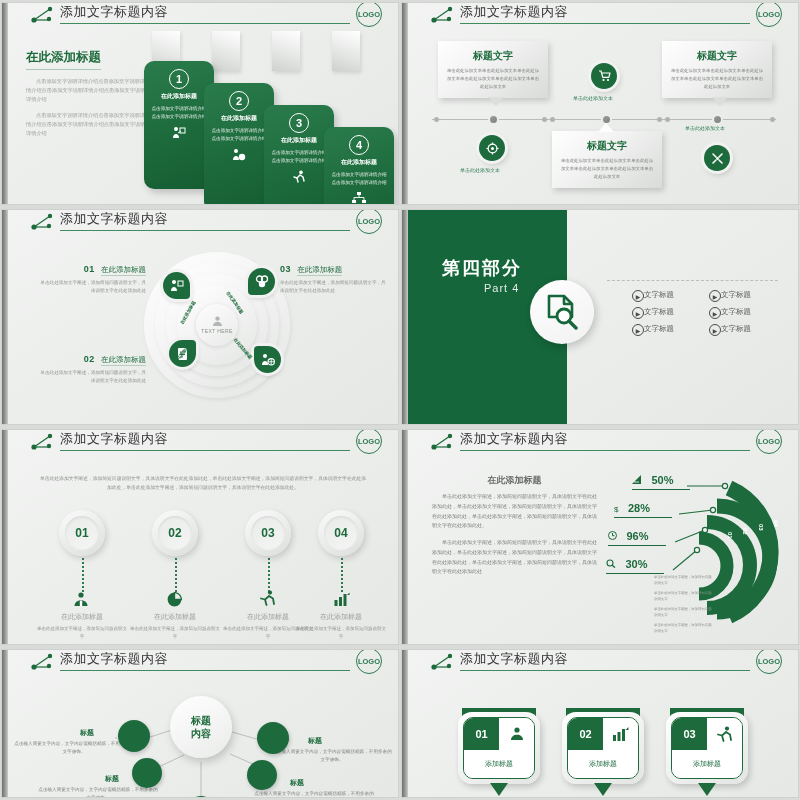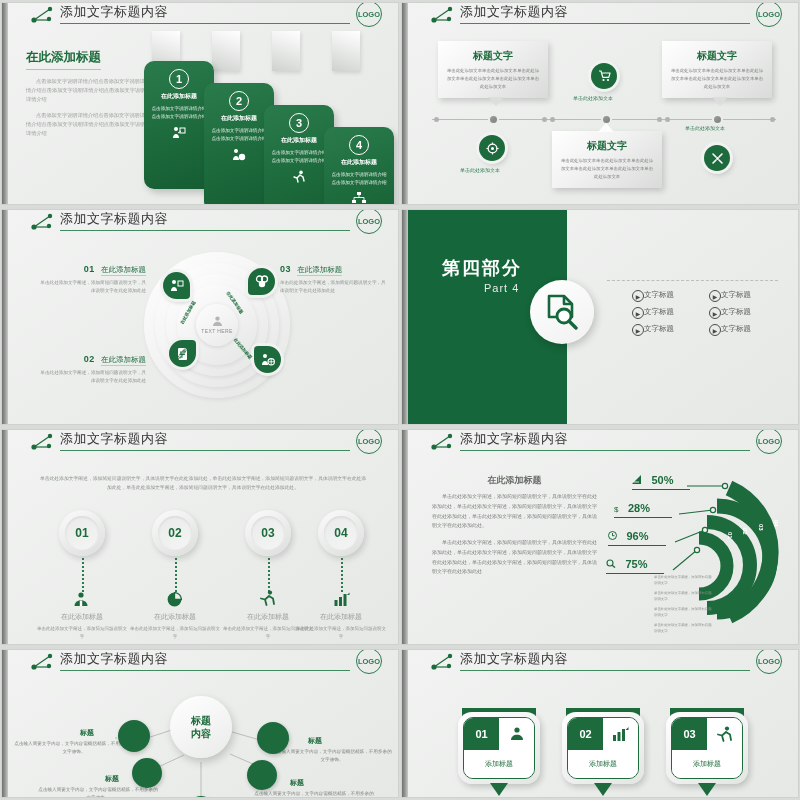--- a/index.html
+++ b/index.html
@@ -610,21 +610,21 @@
           </svg></span>
       <span class="pct">96%</span>
       <div class="ul"></div>
     </div>
     <div class="lead" style="left:204px; top:124px;">
       <span class="li">
         <svg width="10" height="9" viewBox="0 0 10 9">
             <circle cx="4" cy="4" r="3" fill="none" stroke="#1d6b3c" stroke-width="1.1"></circle>
             <line x1="6.2" y1="6.2" x2="9" y2="8.6" stroke="#1d6b3c" stroke-width="1.3"></line>
           </svg></span>
-      <span class="pct">75%</span>
+      <span class="pct">30%</span>
       <div class="ul"></div>
     </div>
 
     <div style="position:absolute;left:252px;top:144px;width:60px;font-size:3.4px;color:#8d918d;line-height:1.85;">单击此处添加文字阐述，添加简短问题说明文字</div>
     <div style="position:absolute;left:252px;top:160px;width:60px;font-size:3.4px;color:#8d918d;line-height:1.85;">单击此处添加文字阐述，添加简短问题说明文字</div>
     <div style="position:absolute;left:252px;top:176px;width:60px;font-size:3.4px;color:#8d918d;line-height:1.85;">单击此处添加文字阐述，添加简短问题说明文字</div>
     <div style="position:absolute;left:252px;top:192px;width:60px;font-size:3.4px;color:#8d918d;line-height:1.85;">单击此处添加文字阐述，添加简短问题说明文字</div>
   </div>
 
   <div class="slide">

